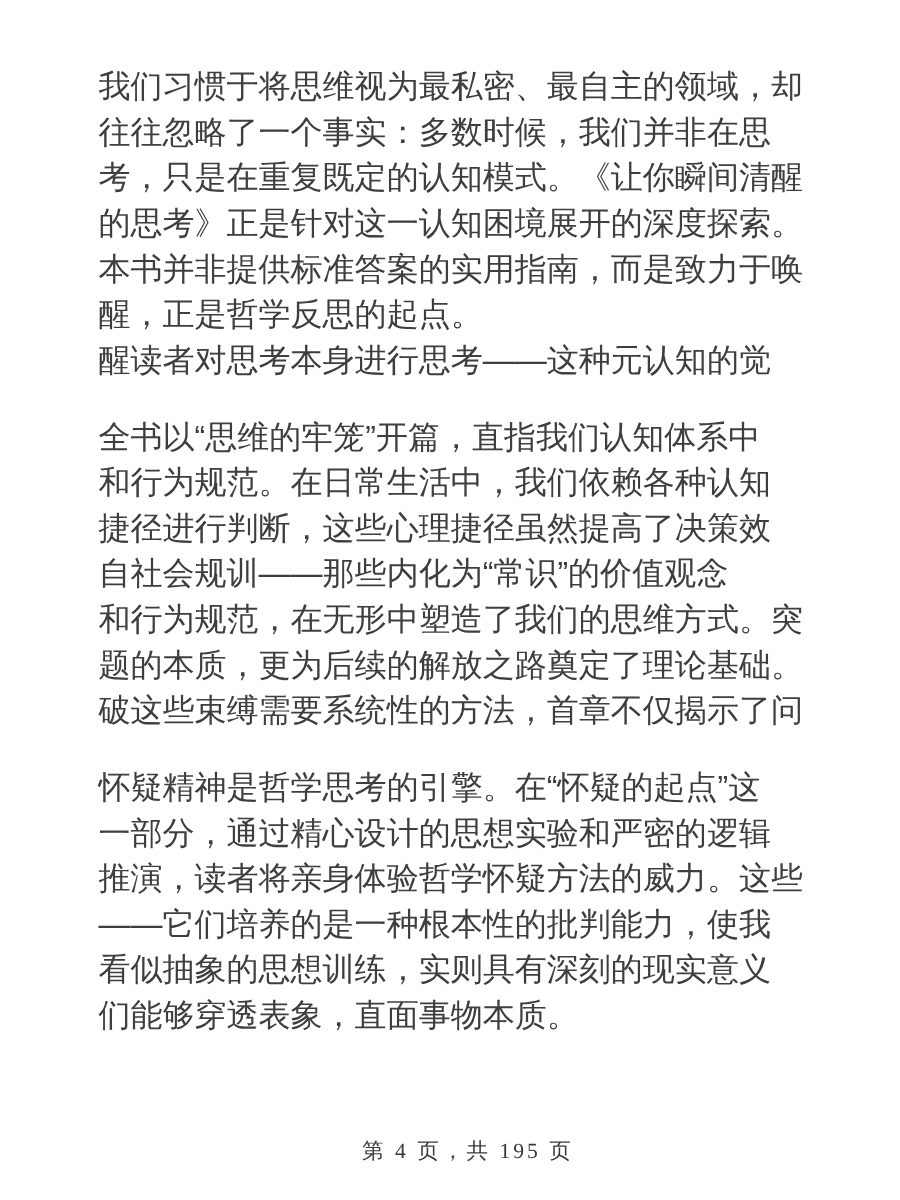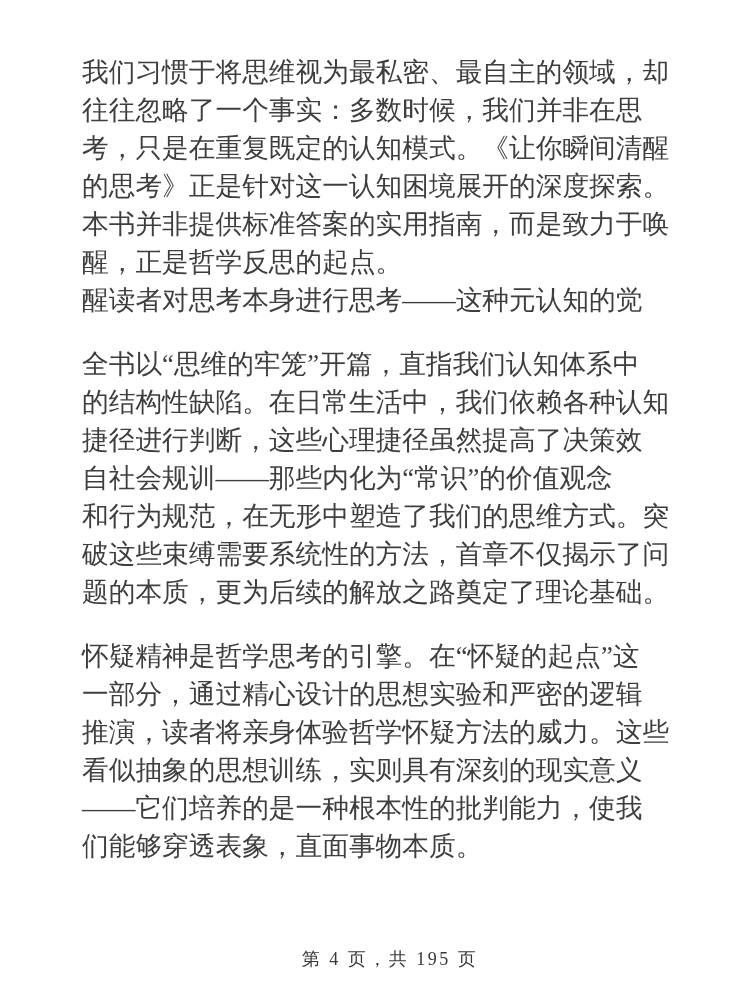--- a/index.html
+++ b/index.html
@@ -23,21 +23,20 @@
     width: 596px;
     color: #3e3e3e;
     font-family: "Liberation Sans", sans-serif;
     font-size: 26.7px;
     line-height: 38px;
     letter-spacing: 0;
   }
   .para {
     margin: 0 0 26px 0;
     padding: 0;
-    font-family: Liberation Serif, serif;
   }
   .para:last-child {
     margin-bottom: 0;
   }
   .line {
     display: block;
     white-space: nowrap;
   }
   .footer {
     position: absolute;
@@ -64,33 +63,33 @@
       <span class="line">往往忽略了一个事实：多数时候，我们并非在思</span>
       <span class="line">考，只是在重复既定的认知模式。《让你瞬间清醒</span>
       <span class="line">的思考》正是针对这一认知困境展开的深度探索。</span>
       <span class="line">本书并非提供标准答案的实用指南，而是致力于唤</span>
       <span class="line">醒，正是哲学反思的起点。</span>
       <span class="line">醒读者对思考本身进行思考——这种元认知的觉</span>
     </div>
 
     <div class="para">
       <span class="line">全书以“思维的牢笼”开篇，直指我们认知体系中</span>
-      <span class="line">的结构性缺陷。在日常生活中，我们依赖各种认知</span>
+      <span class="line">和行为规范。在日常生活中，我们依赖各种认知</span>
       <span class="line">捷径进行判断，这些心理捷径虽然提高了决策效</span>
       <span class="line">自社会规训——那些内化为“常识”的价值观念</span>
       <span class="line">和行为规范，在无形中塑造了我们的思维方式。突</span>
+      <span class="line">题的本质，更为后续的解放之路奠定了理论基础。</span>
       <span class="line">破这些束缚需要系统性的方法，首章不仅揭示了问</span>
-      <span class="line">题的本质，更为后续的解放之路奠定了理论基础。</span>
     </div>
 
     <div class="para">
       <span class="line">怀疑精神是哲学思考的引擎。在“怀疑的起点”这</span>
       <span class="line">一部分，通过精心设计的思想实验和严密的逻辑</span>
       <span class="line">推演，读者将亲身体验哲学怀疑方法的威力。这些</span>
+      <span class="line">——它们培养的是一种根本性的批判能力，使我</span>
       <span class="line">看似抽象的思想训练，实则具有深刻的现实意义</span>
-      <span class="line">——它们培养的是一种根本性的批判能力，使我</span>
       <span class="line">们能够穿透表象，直面事物本质。</span>
     </div>
 
   </div>
 
   <div class="footer">第 4 页，共 195 页</div>
 </div>
 
 </body></html>

